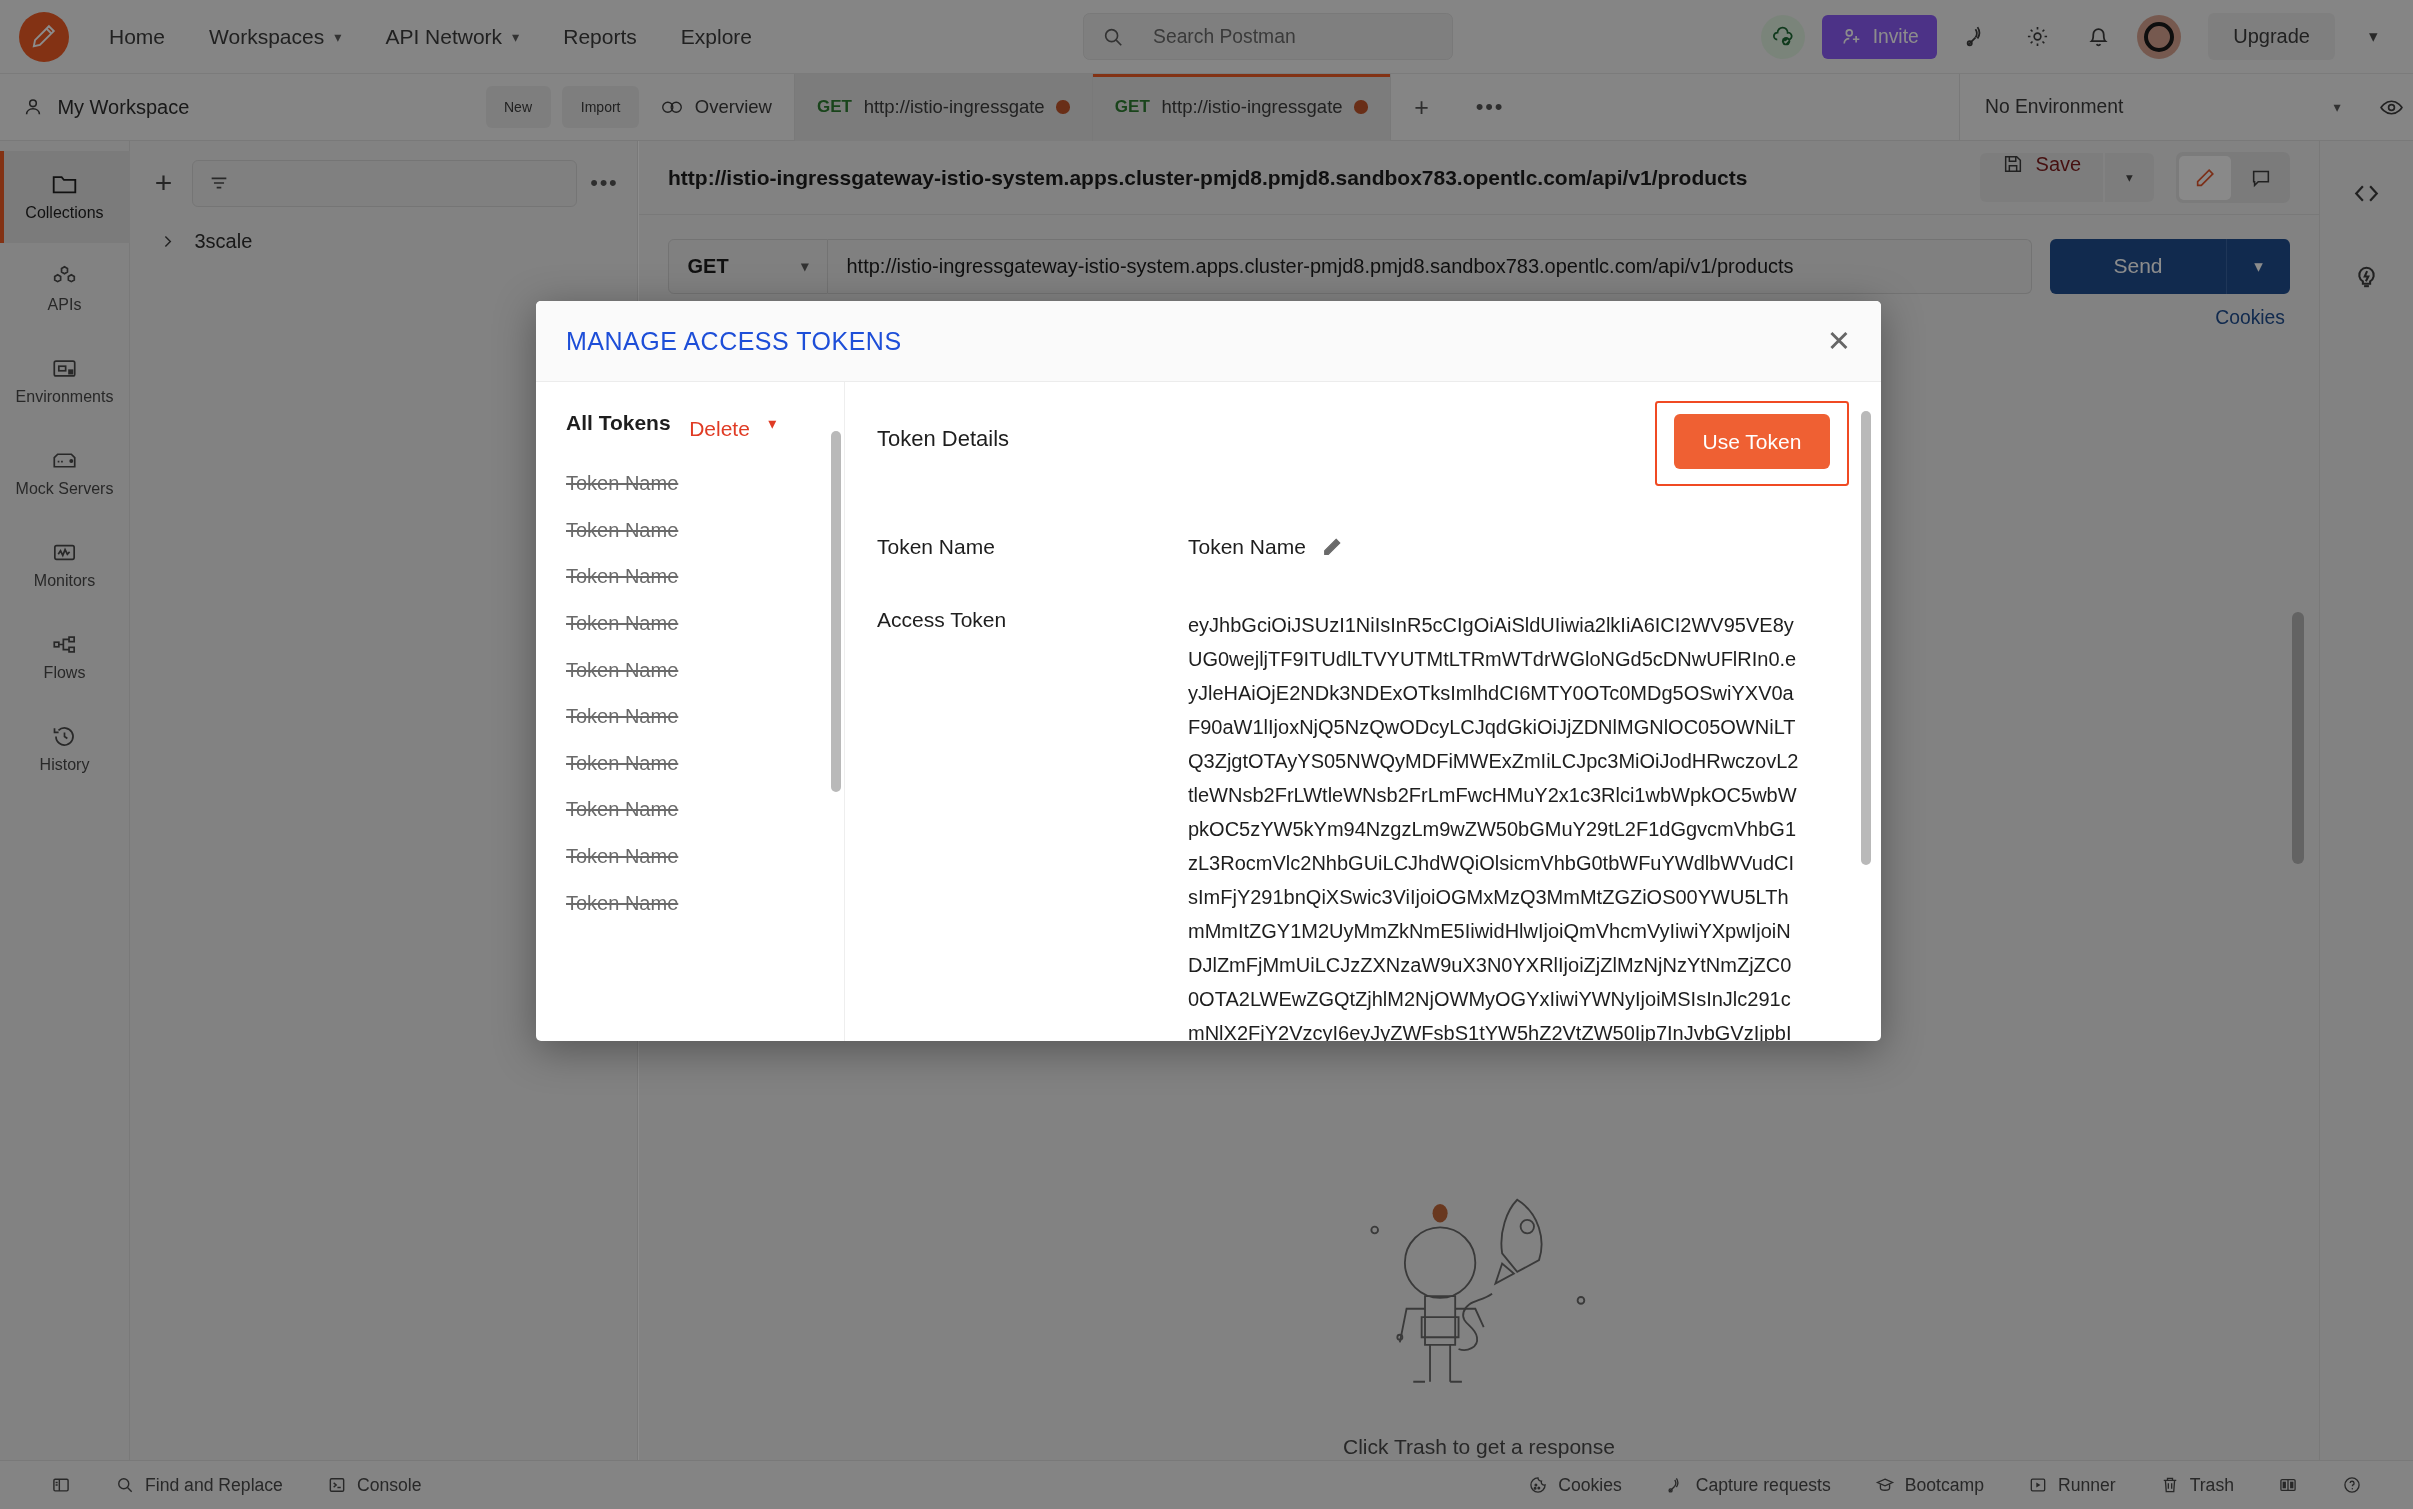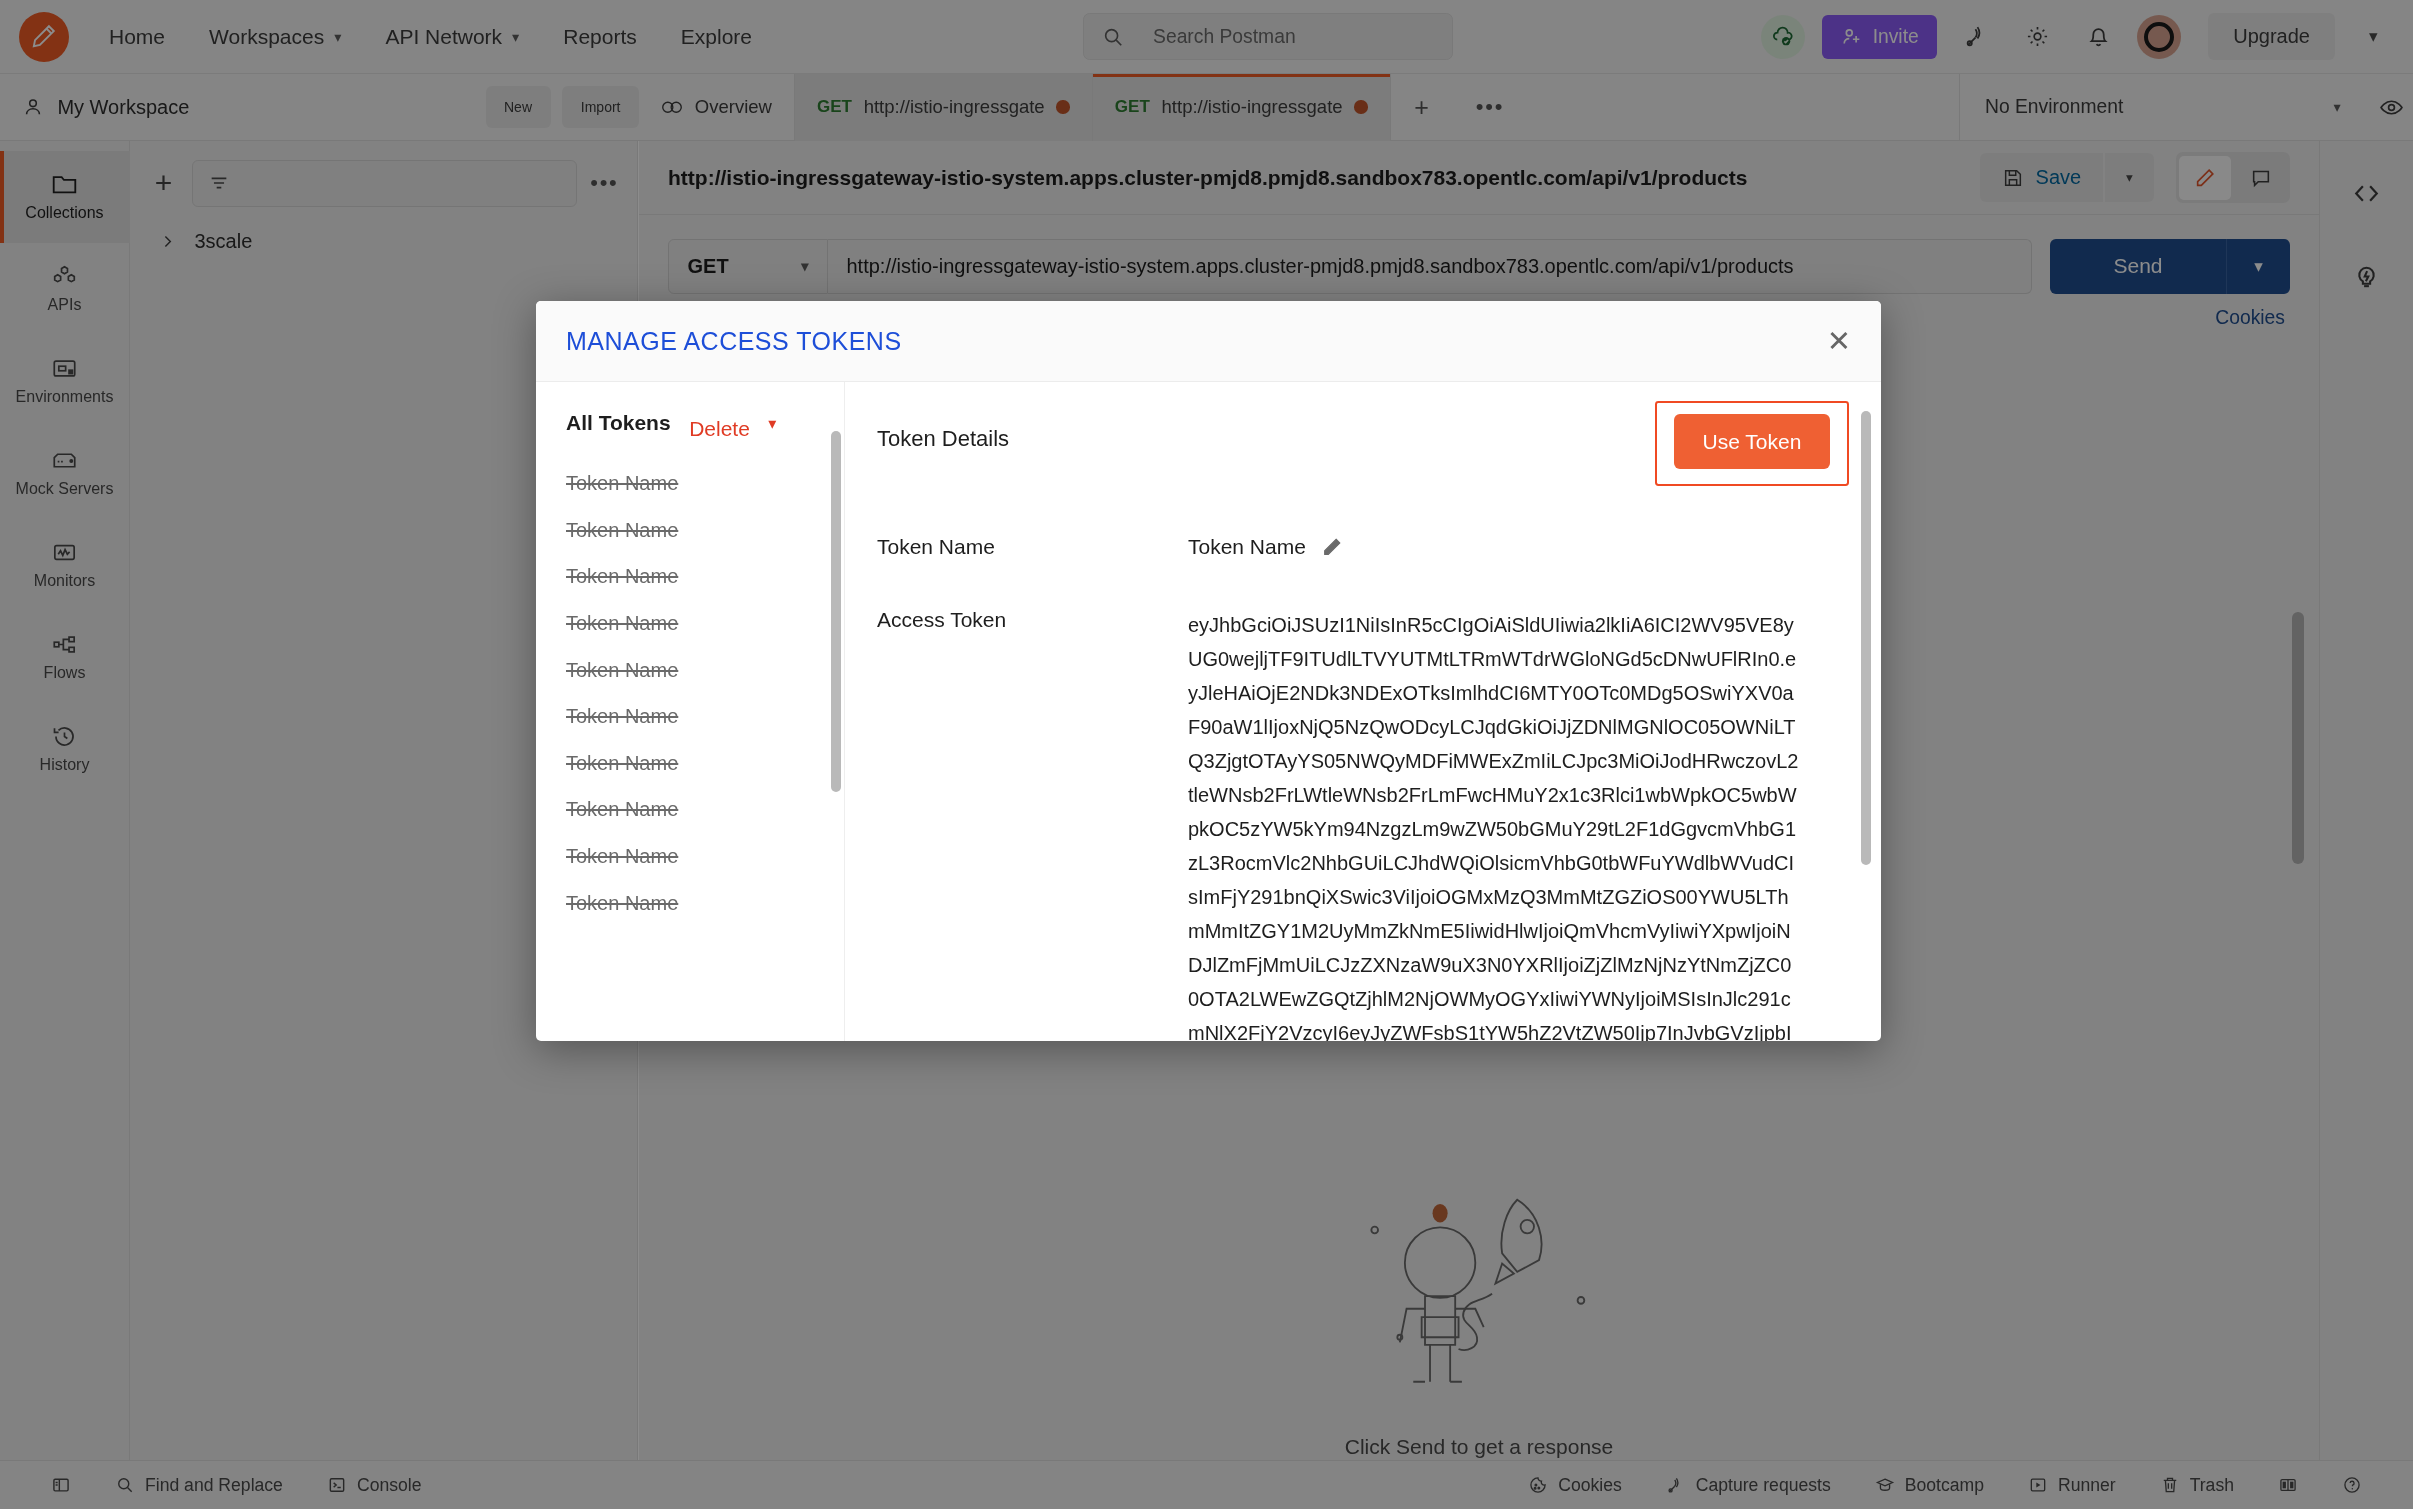--- a/index.html
+++ b/index.html
@@ -136,21 +136,21 @@
     position:absolute; top:141px; left:639px; right:94px; bottom:49px;
     background:#ededed;
   }
   .req-head {
     height:74px; display:flex; align-items:center; padding:0 29px;
     border-bottom:0.8px solid #dcdcdc;
   }
   .req-title { font-size:21px; color:#1e1e1e; font-weight:bold; flex:1; }
   .save-btn {
     background:#e4e4e4; height:49px; border-radius:5.9px 0 0 5.9px; padding:0 22px;
-    display:flex; align-items:center; gap:11.8px; font-size:20px; color:#0369a1;
+    display:flex; align-items:flex-start; gap:11.8px; font-size:20px; color:#7f1d1d;
   }
   .save-caret { background:#e4e4e4; height:49px; border-radius:0 5.9px 5.9px 0; width:49px;
     display:flex; align-items:center; justify-content:center; margin-left:1.7px; color:#4a4a4a; }
   .mode-group { display:flex; margin-left:22px; background:#e0e0e0; border-radius:6.7px; padding:3.4px; gap:3.4px;}
   .mode-btn { width:52px; height:44px; display:flex; align-items:center; justify-content:center; border-radius:5px;}
   .mode-btn.sel { background:#fafafa; }
 
   .url-row { display:flex; align-items:center; gap:18.5px; padding:23.5px 29px 8.4px 29px; }
   .method-box {
     width:160px; height:55px; background:#e9e9e9; border:0.8px solid #d2d2d2;
@@ -584,21 +584,21 @@
           <path d="M100 237 h-14 M130 237 h14"></path>
           <path d="M96 160 h44 v24 h-44 z"></path>
           <path d="M210 20 c26 16 34 48 26 72 l-26 14 -18-22 c-4-26 6-52 18-64z"></path>
           <circle cx="222" cy="52" r="8"></circle>
           <path d="M192 96 l-8 24 22-12z"></path>
           <path d="M180 132 c-14 10 -30 8 -34 22 c-4 14 14 16 16 30 c2 12 -12 18 -22 14"></path>
           <circle cx="40" cy="56" r="4"></circle>
             <circle cx="286" cy="140" r="4"></circle>
             <circle cx="70" cy="184" r="3"></circle>
         </svg>
-        <div class="resp-text">Click Send to get a response</div>
+        <div class="resp-text">Click Trash to get a response</div>
       </div>
     </div>
 
     <div class="right-rail">
       <div class="icon-btn">
         <svg width="29" height="29" viewBox="0 0 24 24" fill="none" stroke="#3c3c3c" stroke-width="1.8">
           <path d="M9 6 3.5 12 9 18M15 6l5.5 6L15 18"></path>
         </svg>
       </div>
       <div class="icon-btn">

